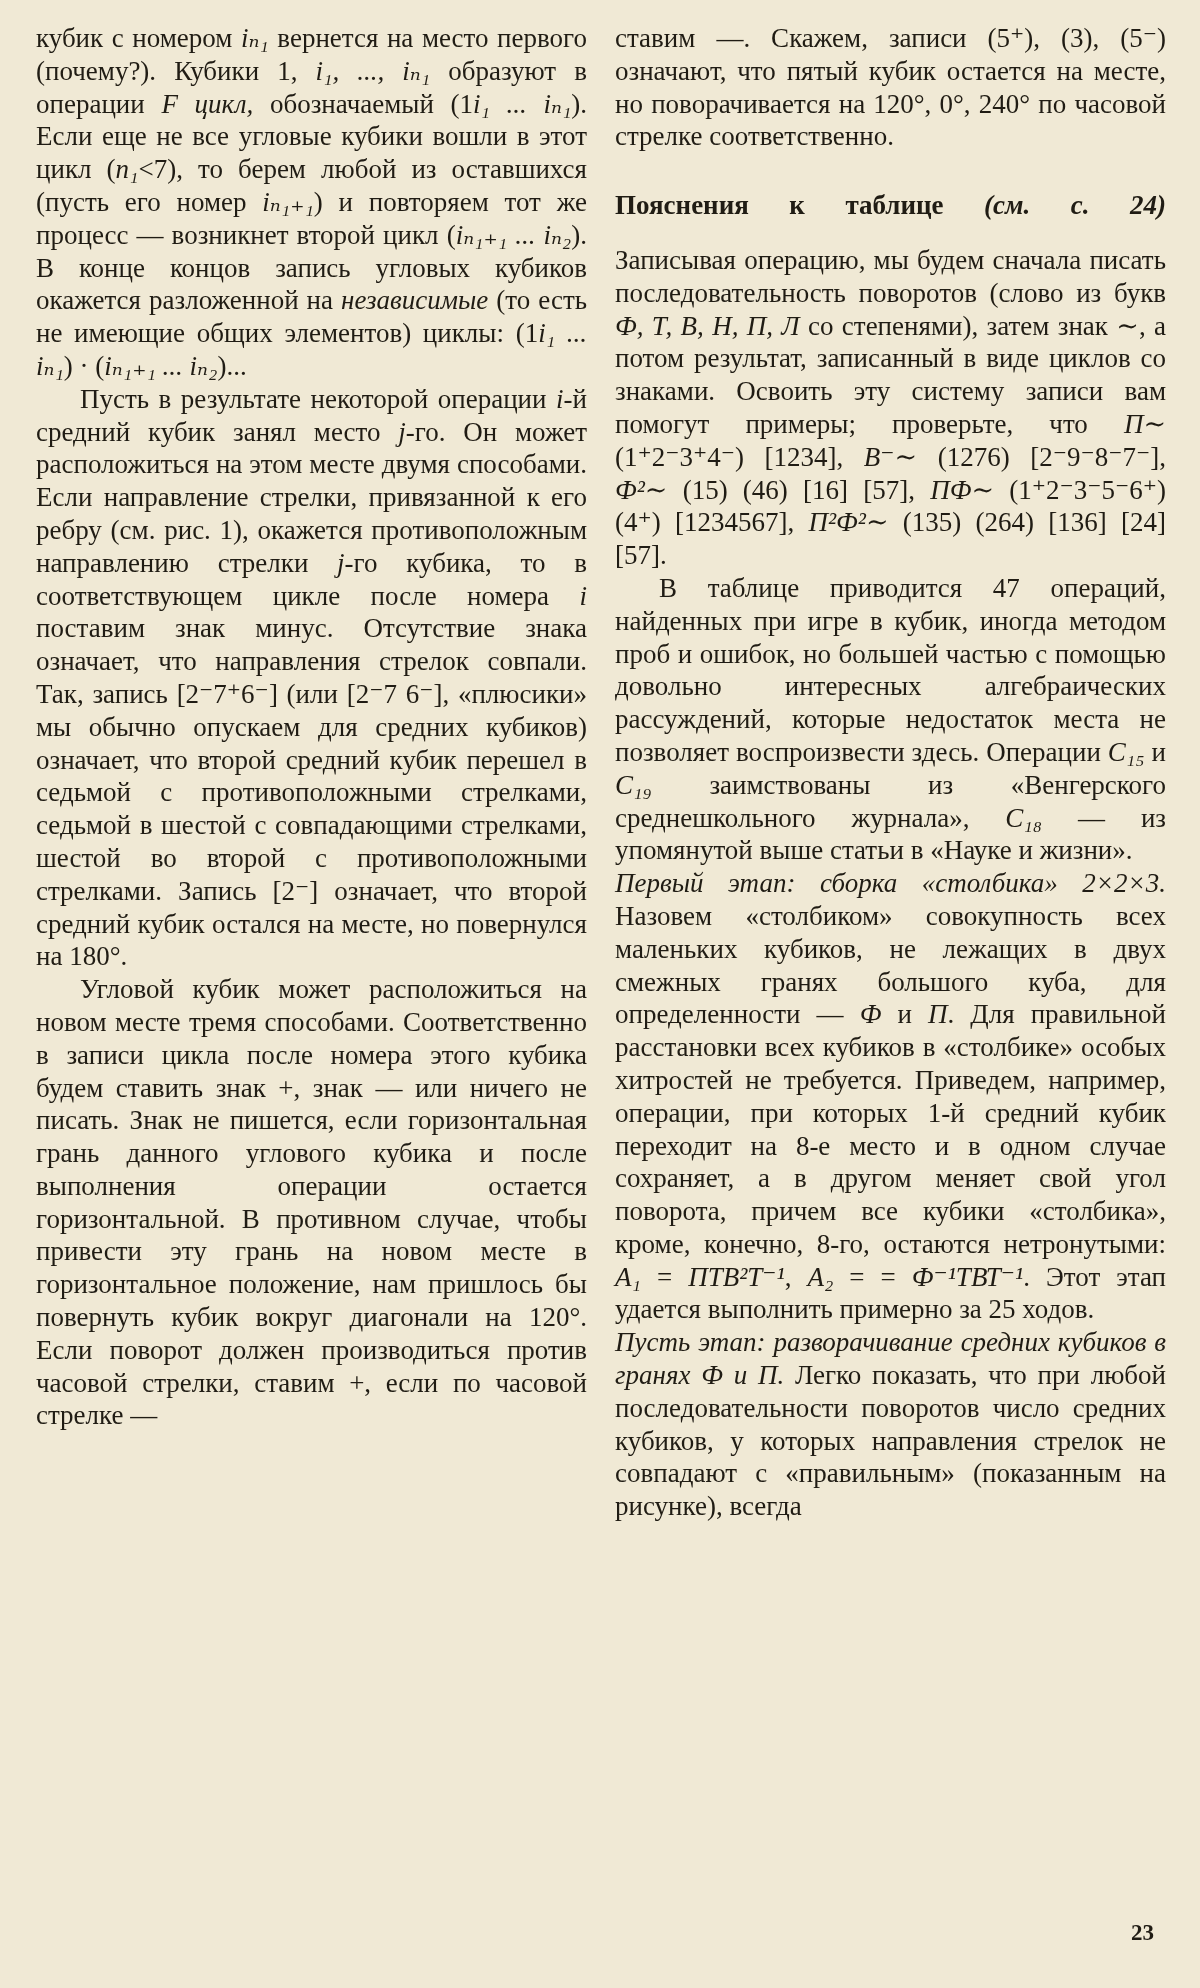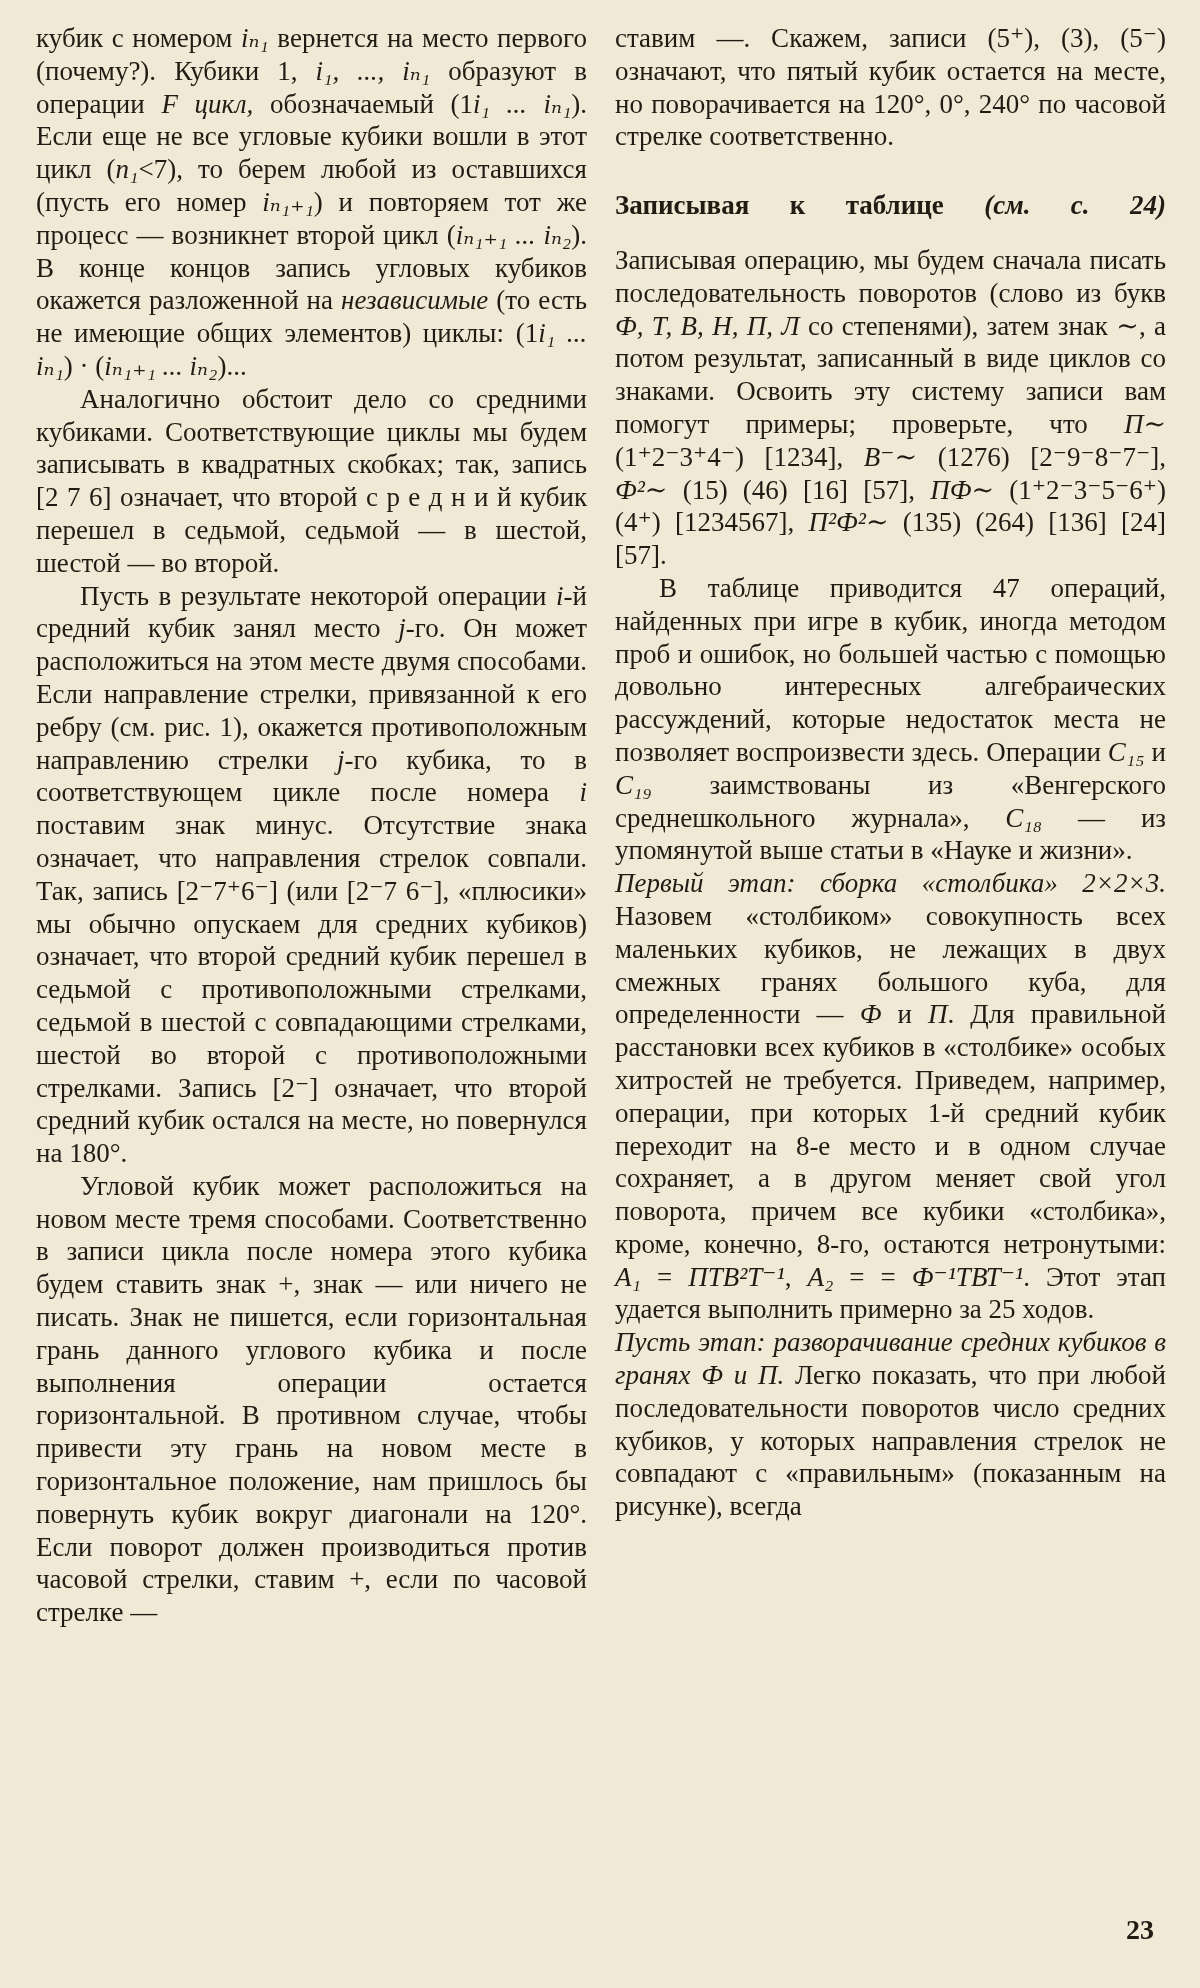--- a/index.html
+++ b/index.html
@@ -51,38 +51,37 @@
     margin-top: 88px;
   }
   .run-n { font-style: normal; font-weight: inherit; }
   .run-i { font-style: italic; }
   .run-b { font-weight: bold; }
   .run-bi { font-weight: bold; font-style: italic; }
   .page-number {
     position: absolute;
     right: 46px;
     bottom: 42px;
-    font-size: 28px;
+    font-size: 23px;
     font-weight: bold;
   }
 </style>
 </head>
 <body>
 
 <div class="page">
   <div class="columns">
     <div class="col">
         <p class="para"><span class="run-n">кубик с номером </span><span class="run-i">iₙ₁</span><span class="run-n"> вернется на место первого (почему?). Кубики 1, </span><span class="run-i">i₁, ..., iₙ₁</span><span class="run-n"> образуют в операции </span><span class="run-i">F цикл,</span><span class="run-n"> обозначаемый (1</span><span class="run-i">i₁ ... iₙ₁</span><span class="run-n">). Если еще не все угловые кубики вошли в этот цикл (</span><span class="run-i">n₁</span><span class="run-n">&lt;7), то берем любой из оставшихся (пусть его номер </span><span class="run-i">iₙ₁₊₁</span><span class="run-n">) и повторяем тот же процесс — возникнет второй цикл (</span><span class="run-i">iₙ₁₊₁ ... iₙ₂</span><span class="run-n">). В конце концов запись угловых кубиков окажется разложенной на </span><span class="run-i">независимые</span><span class="run-n"> (то есть не имеющие общих элементов) циклы: (1</span><span class="run-i">i₁ ... iₙ₁</span><span class="run-n">) · (</span><span class="run-i">iₙ₁₊₁ ... iₙ₂</span><span class="run-n">)...</span></p>
-        <p class="para indent"><span class="run-n">Аналогично обстоит дело со средними кубиками. Соответствующие циклы мы будем записывать в квадратных скобках; так, запись [2 7 6] означает, что второй с р е д н и й кубик перешел в седьмой, седьмой — в шестой, шестой — во второй.</span></p>
         <p class="para indent"><span class="run-n">Пусть в результате некоторой операции </span><span class="run-i">i</span><span class="run-n">-й средний кубик занял место </span><span class="run-i">j</span><span class="run-n">-го. Он может расположиться на этом месте двумя способами. Если направление стрелки, привязанной к его ребру (см. рис. 1), окажется противоположным направлению стрелки </span><span class="run-i">j</span><span class="run-n">-го кубика, то в соответствующем цикле после номера </span><span class="run-i">i</span><span class="run-n"> поставим знак минус. Отсутствие знака означает, что направления стрелок совпали. Так, запись [2⁻7⁺6⁻] (или [2⁻7 6⁻], «плюсики» мы обычно опускаем для средних кубиков) означает, что второй средний кубик перешел в седьмой с противоположными стрелками, седьмой в шестой с совпадающими стрелками, шестой во второй с противоположными стрелками. Запись [2⁻] означает, что второй средний кубик остался на месте, но повернулся на 180°.</span></p>
         <p class="para indent"><span class="run-n">Угловой кубик может расположиться на новом месте тремя способами. Соответственно в записи цикла после номера этого кубика будем ставить знак +, знак — или ничего не писать. Знак не пишется, если горизонтальная грань данного углового кубика и после выполнения операции остается горизонтальной. В противном случае, чтобы привести эту грань на новом месте в горизонтальное положение, нам пришлось бы повернуть кубик вокруг диагонали на 120°. Если поворот должен производиться против часовой стрелки, ставим +, если по часовой стрелке —</span></p>
       </div>
     <div class="col">
         <p class="para"><span class="run-n">ставим —. Скажем, записи (5⁺), (3), (5⁻) означают, что пятый кубик остается на месте, но поворачивается на 120°, 0°, 240° по часовой стрелке соответственно.</span></p>
-        <h3 class="heading stretch"><span class="run-b">Записывая к таблице </span><span class="run-bi">(см. с. 24)</span></h3>
+        <h3 class="heading stretch"><span class="run-b">Пояснения к таблице </span><span class="run-bi">(см. с. 24)</span></h3>
         <p class="para"><span class="run-n">Записывая операцию, мы будем сначала писать последовательность поворотов (слово из букв </span><span class="run-i">Ф, Т, В, Н, П, Л</span><span class="run-n"> со степенями), затем знак ∼, а потом результат, записанный в виде циклов со знаками. Освоить эту систему записи вам помогут примеры; проверьте, что </span><span class="run-i">П</span><span class="run-n">∼ (1⁺2⁻3⁺4⁻) [1234], </span><span class="run-i">В⁻</span><span class="run-n">∼ (1276) [2⁻9⁻8⁻7⁻], </span><span class="run-i">Ф²</span><span class="run-n">∼ (15) (46) [16] [57], </span><span class="run-i">ПФ</span><span class="run-n">∼ (1⁺2⁻3⁻5⁻6⁺) (4⁺) [1234567], </span><span class="run-i">П²Ф²</span><span class="run-n">∼ (135) (264) [136] [24] [57].</span></p>
         <p class="para indent"><span class="run-n">В таблице приводится 47 операций, найденных при игре в кубик, иногда методом проб и ошибок, но большей частью с помощью довольно интересных алгебраических рассуждений, которые недостаток места не позволяет воспроизвести здесь. Операции </span><span class="run-i">С₁₅</span><span class="run-n"> и </span><span class="run-i">С₁₉</span><span class="run-n"> заимствованы из «Венгерского среднешкольного журнала», </span><span class="run-i">С₁₈</span><span class="run-n"> — из упомянутой выше статьи в «Науке и жизни».</span></p>
         <p class="para"><span class="run-i">Первый этап: сборка «столбика» 2×2×3.</span><span class="run-n"> Назовем «столбиком» совокупность всех маленьких кубиков, не лежащих в двух смежных гранях большого куба, для определенности — </span><span class="run-i">Ф</span><span class="run-n"> и </span><span class="run-i">П</span><span class="run-n">. Для правильной расстановки всех кубиков в «столбике» особых хитростей не требуется. Приведем, например, операции, при которых 1-й средний кубик переходит на 8-е место и в одном случае сохраняет, а в другом меняет свой угол поворота, причем все кубики «столбика», кроме, конечно, 8-го, остаются нетронутыми: </span><span class="run-i">А₁</span><span class="run-n"> = </span><span class="run-i">ПТВ²Т⁻¹</span><span class="run-n">, </span><span class="run-i">А₂</span><span class="run-n"> = = </span><span class="run-i">Ф⁻¹ТВТ⁻¹</span><span class="run-n">. Этот этап удается выполнить примерно за 25 ходов.</span></p>
         <p class="para"><span class="run-i">Пусть этап: разворачивание средних кубиков в гранях Ф и П.</span><span class="run-n"> Легко показать, что при любой последовательности поворотов число средних кубиков, у которых направления стрелок не совпадают с «правильным» (показанным на рисунке), всегда</span></p>
       </div>
   </div>
   <div class="page-number">23</div>
 </div>
 
 </body></html>

